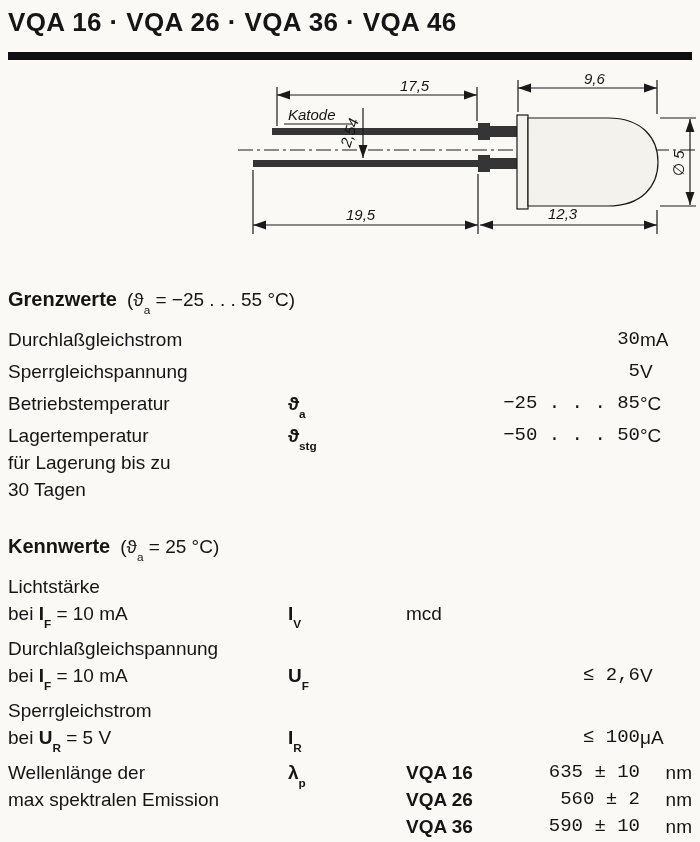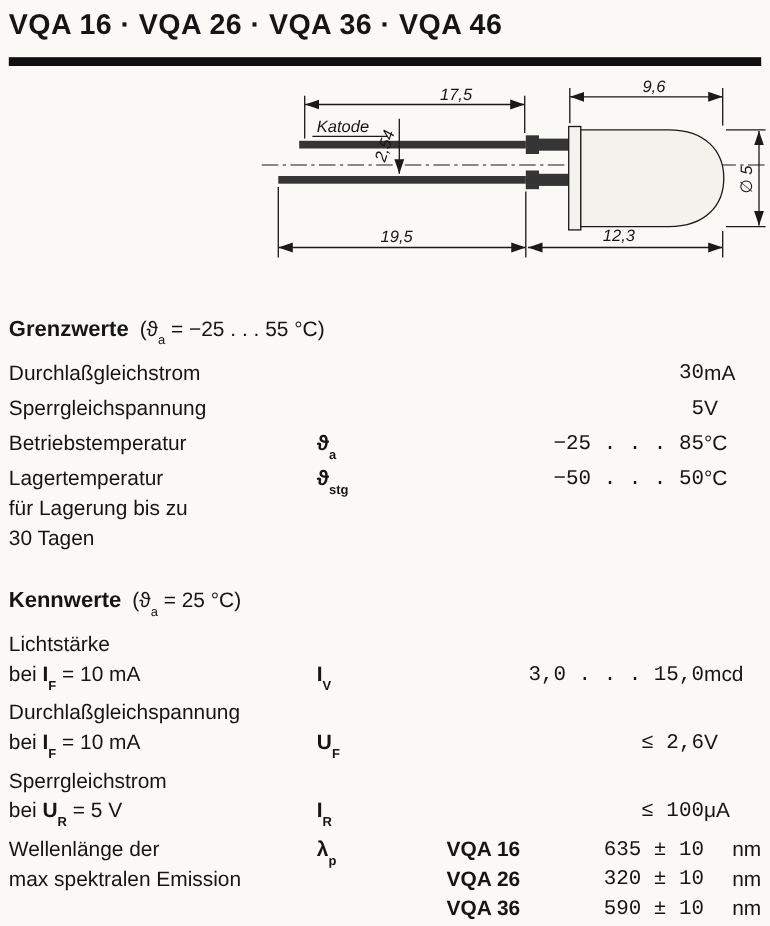--- a/index.html
+++ b/index.html
@@ -166,21 +166,20 @@
     </h2>
     <div class="rows k-rows">
 
       <div class="row bottom">
         <div class="c-label">
           <div>Lichtstärke</div>
           <div><span>bei</span> <span class="isym"><span>I</span><sub>F</sub></span> <span>= 10 mA</span></div>
         </div>
         <div class="c-sym"><span>I</span><sub>V</sub></div>
         <div class="c-val">
-            <span class="num">3,0 . . . 15,0</span>
             <span class="unit">mcd</span>
           </div>
       </div>
 
       <div class="row bottom">
         <div class="c-label">
           <div>Durchlaßgleichspannung</div>
           <div><span>bei</span> <span class="isym"><span>I</span><sub>F</sub></span> <span>= 10 mA</span></div>
         </div>
         <div class="c-sym"><span>U</span><sub>F</sub></div>
@@ -209,21 +208,21 @@
         </div>
         <div class="c-sym"><span>λ</span><sub>p</sub></div>
         <div class="c-val variants">
           <div class="variant-row">
               <span class="vname">VQA 16</span>
               <span class="num">635 ± 10</span>
               <span class="unit">nm</span>
             </div>
           <div class="variant-row">
               <span class="vname">VQA 26</span>
-              <span class="num">320 ± 10</span>
+              <span class="num">560 ± 2</span>
               <span class="unit">nm</span>
             </div>
           <div class="variant-row">
               <span class="vname">VQA 36</span>
               <span class="num">590 ± 10</span>
               <span class="unit">nm</span>
             </div>
           <div class="variant-row">
               <span class="vname">VQA 46</span>
               <span class="num">610 ± 10</span>

